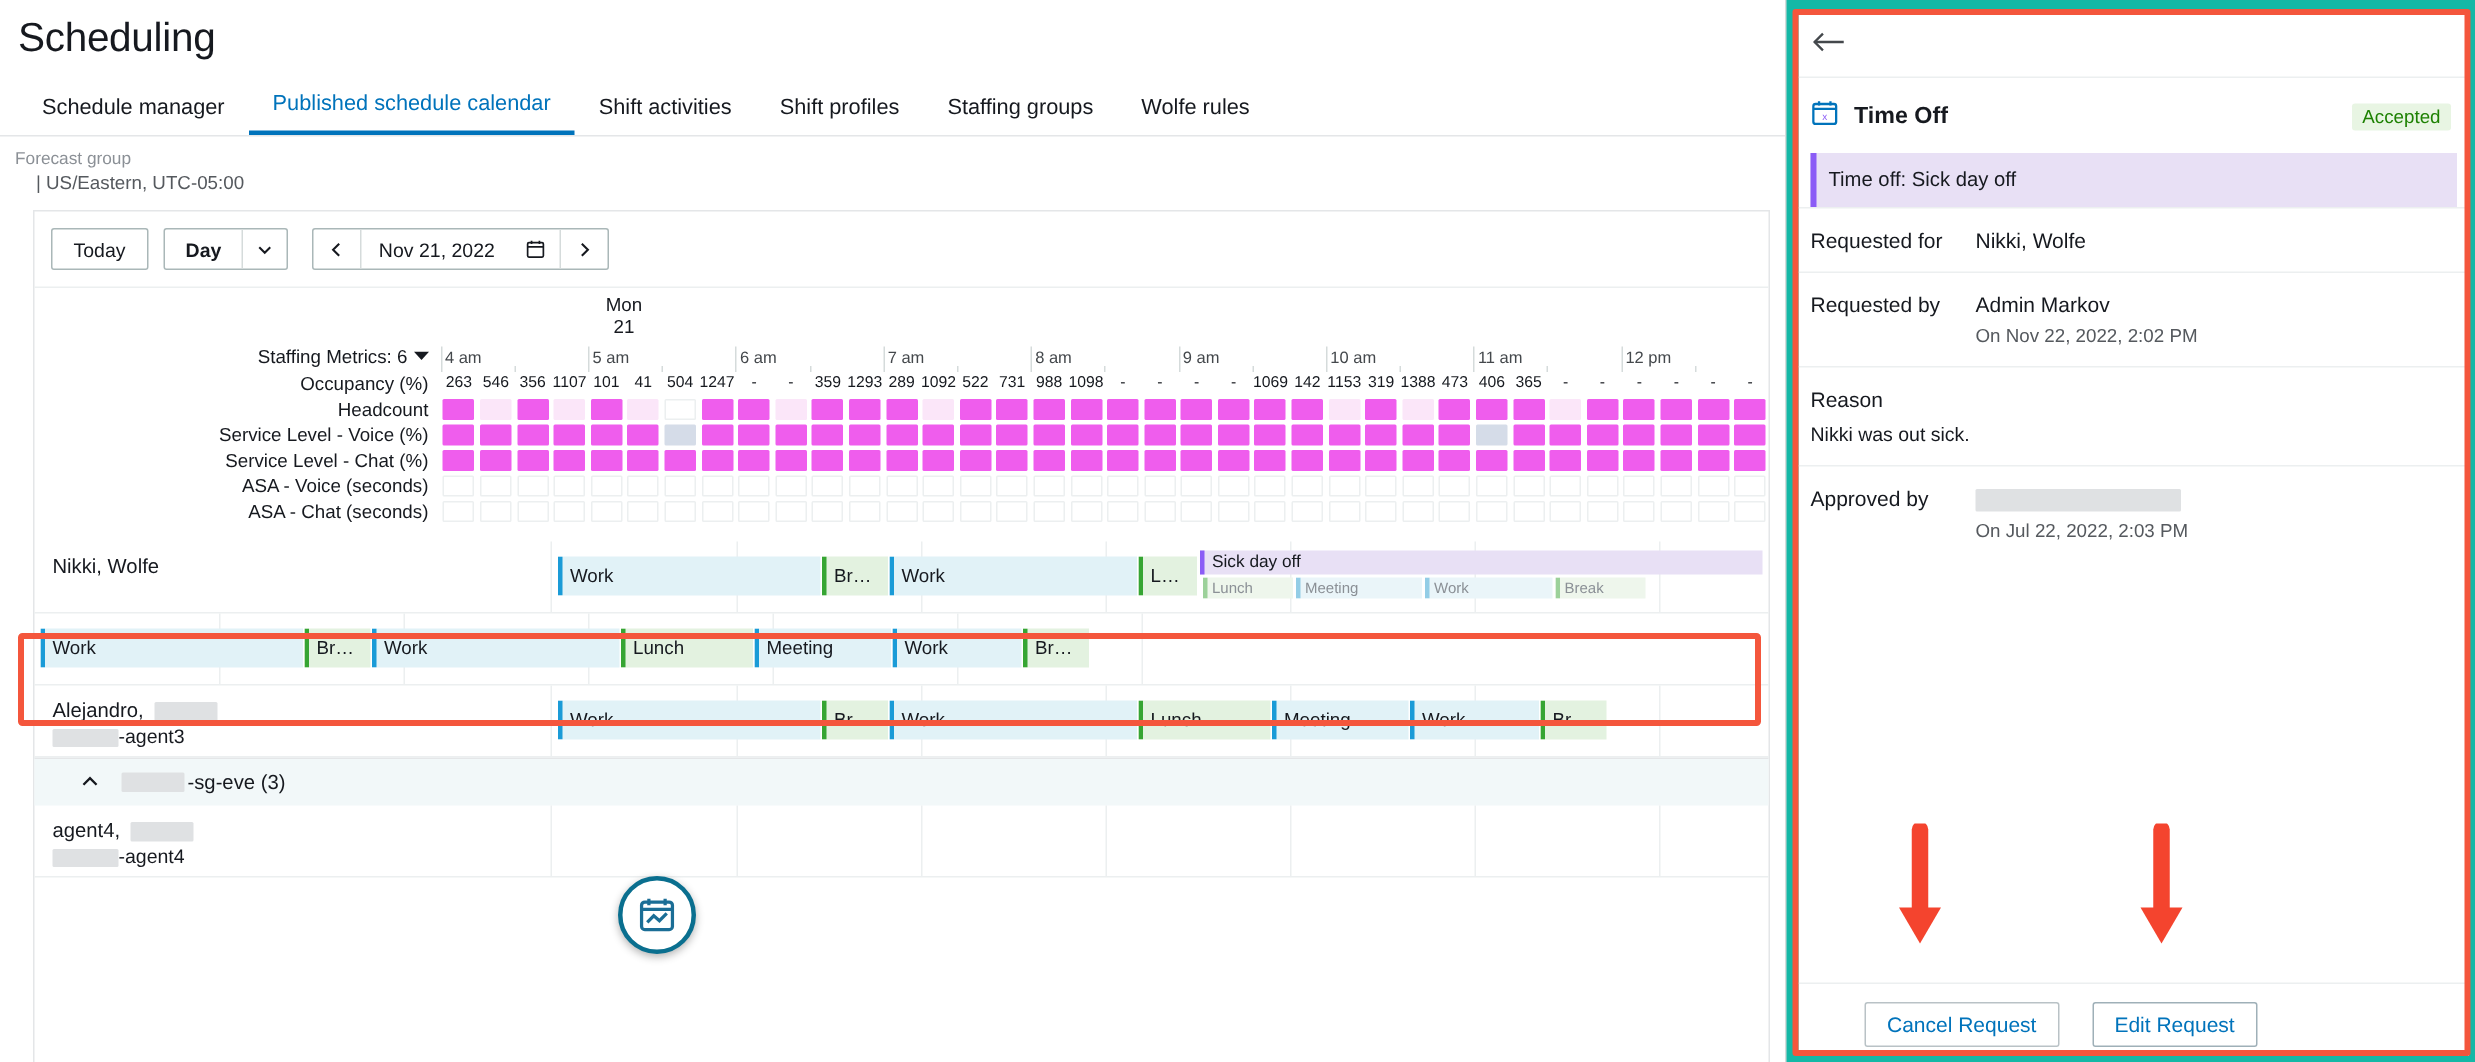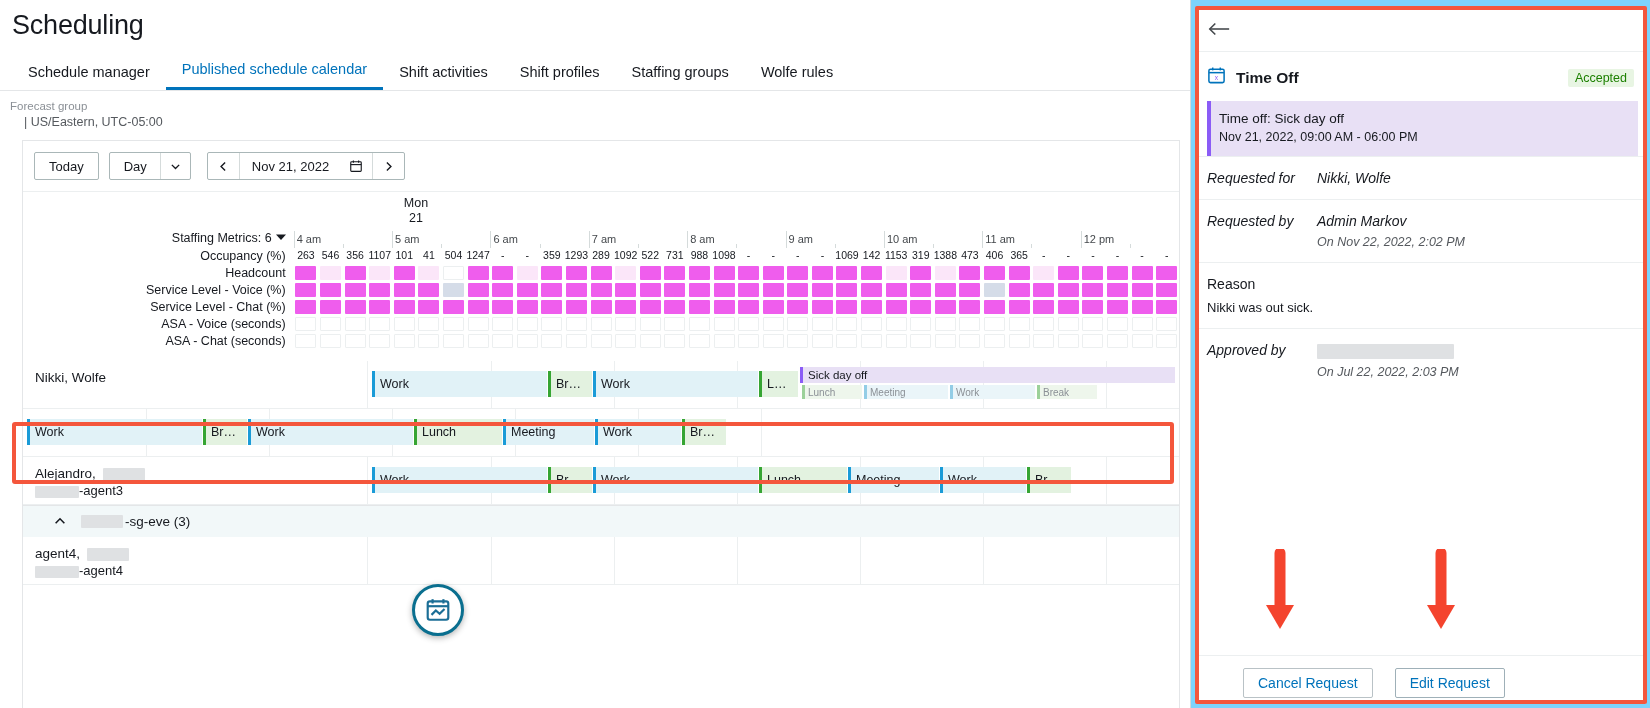--- a/index.html
+++ b/index.html
@@ -67,21 +67,21 @@
     display: flex; align-items: center; gap: 10px;
     padding: 11px 0 11px 11px;
   }
   .btn {
     border: 1px solid #aab7b8; border-radius: 2px; background: #fff;
     font-size: 13px; color: #16191f; height: 28px;
     display: flex; align-items: center; justify-content: center;
     padding: 0 14px; cursor: pointer;
   }
   .btn-view { padding: 0; }
-  .btn-view .vlabel { padding: 0 13px 0 14px; }
+  .btn-view .vlabel { padding: 0 13px 0 14px; font-weight: bold; }
   .btn-view .vdiv { width: 1px; height: 100%; background: #d5dbdb; }
   .btn-view .vcaret { padding: 0 8px; display: flex; align-items: center; }
   .date-group {
     display: flex; align-items: center; border: 1px solid #aab7b8;
     border-radius: 2px; height: 28px; background: #fff; margin-left: 6px;
   }
   .date-group .seg {
     display: flex; align-items: center; justify-content: center;
     height: 100%; padding: 0 9px; cursor: pointer;
   }
@@ -197,21 +197,21 @@
   .row-highlight {
     position: absolute; left: 12px; top: 422px;
     width: 1162px; height: 62px;
     border: 4px solid #f4563c; border-radius: 3px;
     z-index: 15; pointer-events: none;
   }
 
   
   #right-panel {
     position: absolute; left: 1190px; top: 0;
-    width: 460px; height: 708px; background: #7dd3fc;
+    width: 460px; height: 708px; background: #14b8a6;
     border-left: 1px solid #d5dbdb;
   }
   .panel-outline {
     position: absolute; left: 4px; top: 6px;
     width: 452px; height: 698px;
     border: 4px solid #f4563c; border-radius: 2px;
     z-index: 30; pointer-events: none;
   }
   .panel-inner {
     position: absolute; left: 8px; top: 10px; right: 4px; bottom: 4px;
@@ -234,21 +234,21 @@
     padding: 8px 10px 9px 12px; position: relative;
   }
   .timeoff-card .lbar {
     position: absolute; left: 0; top: 0; bottom: 0; width: 4px; background: #8b5cf6;
   }
   .toc-1 { font-size: 13.5px; color: #16191f; line-height: 19px; }
   .toc-2 { font-size: 12.5px; color: #16191f; line-height: 19px; }
 
   .drow {
     display: flex; padding: 13px 10px 13px 8px;
-    border-top: 1px solid #eceff0; font-size: 14px; color: #16191f; font-style: italic;
+    border-top: 1px solid #eceff0; font-size: 14px; color: #16191f;
   }
   .drow:first-of-type { margin-top: 16px; }
   .dkey { width: 110px; flex: 0 0 auto; color: #16191f; }
   .dval { flex: 1; }
   .dsub { font-size: 12.5px; color: #55595e; margin-top: 6px; }
   .dblock {
     padding: 13px 10px 13px 8px; border-top: 1px solid #eceff0;
     font-size: 14px; color: #16191f;
   }
   .dblock .bk { margin-bottom: 8px; }
@@ -1212,21 +1212,20 @@
           <text x="10" y="15" font-size="7" fill="#8b5cf6" text-anchor="middle" font-family="Liberation Sans, sans-serif">x</text>
         </svg>
       </span>
       <span class="p-title">Time Off</span>
       <span class="badge">Accepted</span>
     </div>
 
     <div class="timeoff-card">
       <span class="lbar"></span>
       <div class="toc-1">Time off: Sick day off</div>
-      <div class="toc-2">Nov 21, 2022, 09:00 AM - 06:00 PM</div>
     </div>
 
     <div class="drow">
       <div class="dkey">Requested for</div>
       <div class="dval">Nikki, Wolfe</div>
     </div>
 
     <div class="drow">
       <div class="dkey">Requested by</div>
       <div class="dval">

